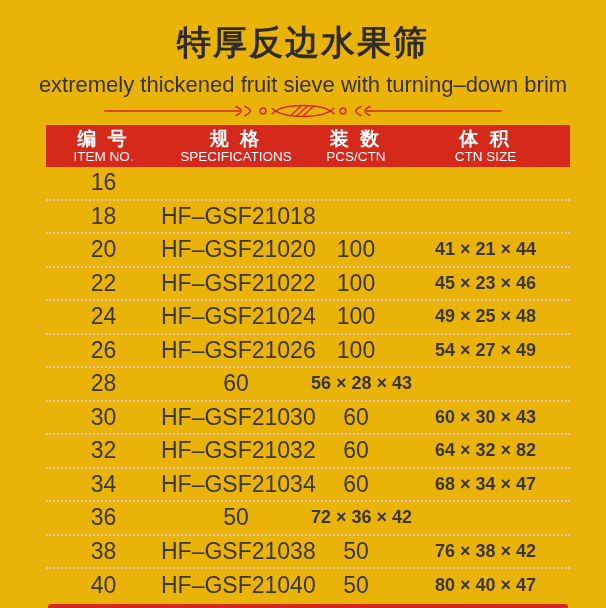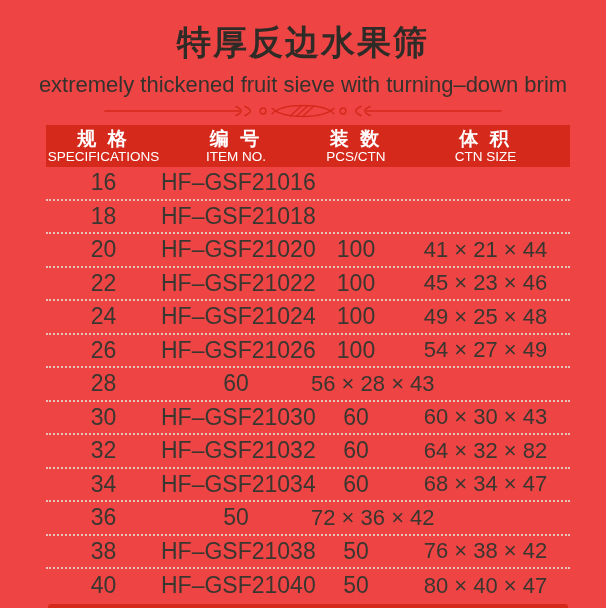--- a/index.html
+++ b/index.html
@@ -1,19 +1,19 @@
 <!DOCTYPE html>
 <html><head>
 <meta charset="utf-8">
 <style>
   html,body{margin:0;padding:0;background:#ffffff;}
   .page{
     position:relative;
     width:606px;height:608px;
-    background:#ef4444;
+    background:#eab308;
     overflow:hidden;
     font-family:"Liberation Sans","DejaVu Sans",sans-serif;
     color:#3a3630;
     box-sizing:border-box;
     padding-top:22px;
   }
   .title{
     text-align:center;
     font-size:34px;
     line-height:40px;
@@ -71,21 +71,21 @@
     border-bottom:2px dotted #e4c4b8;
     box-sizing:border-box;
   }
   .trow:last-child{border-bottom:none;}
   .c{
     text-align:center;
     font-size:23px;
     color:#3a3630;
     white-space:nowrap;
   }
-  .c4{font-size:22px;}
+  .c4{font-size:18px;font-weight:bold;}
   .bottom-rule{
     width:520px;
     height:7px;
     background:#d5291c;
     border-radius:3px;
     margin-left:48px;
     margin-top:1px;
   }
   svg .st{stroke:#d5291c;fill:none;stroke-width:1.6;stroke-linecap:round;}
 </style>
@@ -111,40 +111,39 @@
       <circle class="st" cx="264" cy="11" r="3.2"></circle>
       <path class="st" d="M294,6 Q282,11 294,16"></path>
       <path class="st" d="M284,6 Q272,11 284,16"></path>
       <line class="st" x1="290" y1="11" x2="438" y2="11"></line>
     </svg>
   </div>
 
   <div class="table">
     <div class="thead">
       <div class="hcol">
+        <div class="hcn">编 号</div>
+        <div class="hen">ITEM NO.</div>
+      </div>
+      <div class="hcol">
         <div class="hcn">规 格</div>
         <div class="hen">SPECIFICATIONS</div>
       </div>
       <div class="hcol">
-        <div class="hcn">编 号</div>
-        <div class="hen">ITEM NO.</div>
-      </div>
-      <div class="hcol">
         <div class="hcn">装 数</div>
         <div class="hen">PCS/CTN</div>
       </div>
       <div class="hcol">
         <div class="hcn">体 积</div>
         <div class="hen">CTN SIZE</div>
       </div>
     </div>
 
     <div class="trow">
       <div class="c c1">16</div>
-      <div class="c c2">HF–GSF21016</div>
       <div class="c c3"></div>
       <div class="c c4"></div>
     </div>
     <div class="trow">
       <div class="c c1">18</div>
       <div class="c c2">HF–GSF21018</div>
       <div class="c c3"></div>
       <div class="c c4"></div>
     </div>
     <div class="trow">

